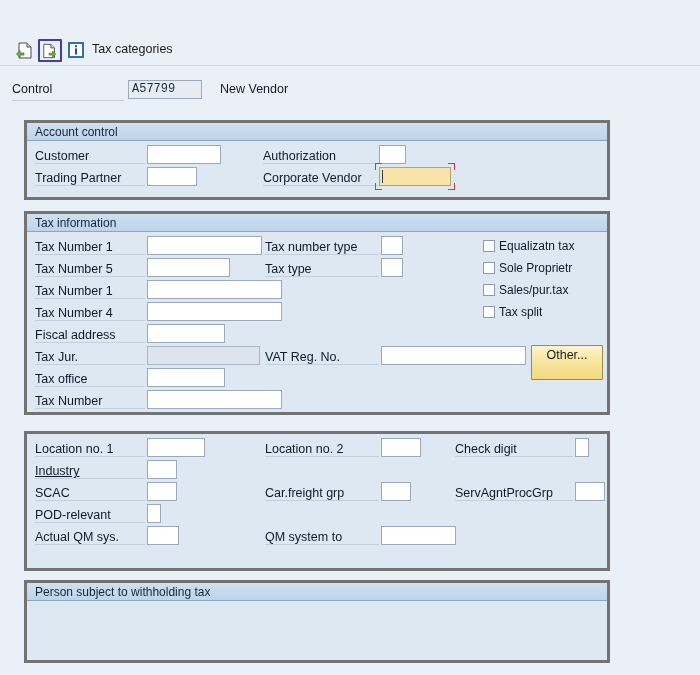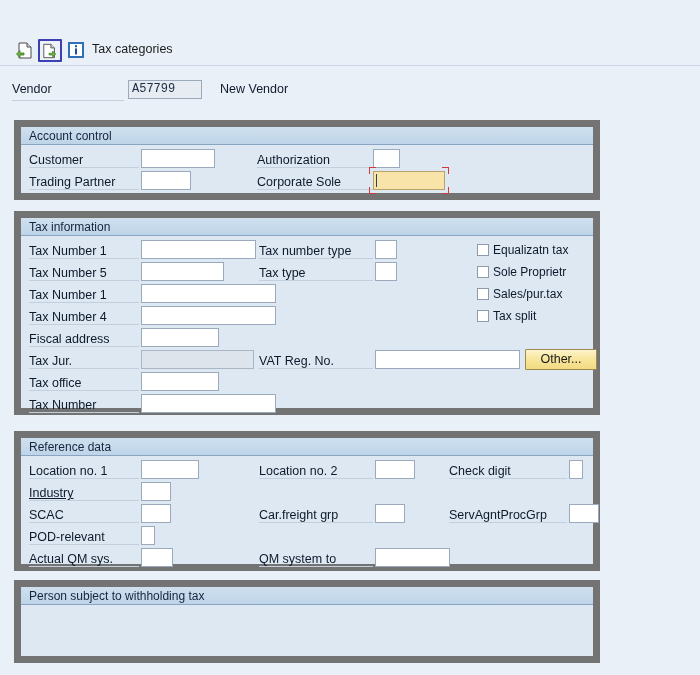--- a/index.html
+++ b/index.html
@@ -86,24 +86,24 @@
     padding: 1px 0 0 3px;
   }
   .vendor-status {
     position: absolute; left: 220px; top: 2px;
     font-size: 12.5px; color: #101b2c;
   }
 
   
   .panel {
     position: absolute;
-    left: 14px;
+    left: 24px;
     width: 586px;
     background: #dde8f2;
-    border: 7px solid #737373;
+    border: 3px solid #737373;
     box-sizing: border-box;
   }
   .panel-head {
     height: 18px;
     background: linear-gradient(to bottom, #cfe0ef 0%, #bed4e8 100%);
     border-bottom: 1px solid #8aa5c2;
     box-sizing: border-box;
   }
   .panel-head span {
     display: block;
@@ -187,21 +187,21 @@
   }
   .cbox-lbl {
     position: absolute;
     font-size: 12px;
     color: #0d1a2b;
     white-space: nowrap;
     line-height: 13px;
   }
   .btn-other {
     position: absolute;
-    height: 21px;
+    height: 35px;
     background: linear-gradient(to bottom, #fdf3cc 0%, #f7e59a 50%, #f2da82 100%);
     border: 1px solid #9c8a50;
     box-sizing: border-box;
     font-size: 12.5px;
     color: #1a1a1a;
     text-align: center;
     line-height: 19px;
     border-radius: 1px;
   }
 </style>
@@ -234,21 +234,21 @@
         <rect x="1" y="1" width="14" height="14" fill="#ffffff" stroke="#2f6fb5" stroke-width="2"></rect>
         <rect x="7" y="3.2" width="2" height="2" fill="#1f4f8f"></rect>
         <rect x="7" y="6.4" width="2" height="6" fill="#1f4f8f"></rect>
       </svg>
     </div>
 
     <div class="tb-label">Tax categories</div>
   </div>
 
   <div class="vendor-row">
-    <div class="vendor-label">Vendor</div>
+    <div class="vendor-label">Control</div>
     <div class="vendor-label-rule"></div>
     <div class="vendor-input">A57799</div>
     <div class="vendor-status">New Vendor</div>
   </div>
 
   <div class="panel" style="top:120px; height:80px;">
     <div class="panel-head">
       <span>Account control</span>
     </div>
     <div class="panel-body" style="height:60px;">
@@ -258,21 +258,21 @@
       <div class="inp" style="left:120px; top:4px; width:74px;"></div>
 
       <div class="lbl" style="left:236px; top:8px;">Authorization</div>
       <div class="lbl-rule" style="left:236px; top:22px; width:118px;"></div>
       <div class="inp" style="left:352px; top:4px; width:27px;"></div>
 
       <div class="lbl" style="left:8px; top:30px;">Trading Partner</div>
       <div class="lbl-rule" style="left:8px; top:44px; width:110px;"></div>
       <div class="inp" style="left:120px; top:26px; width:50px;"></div>
 
-      <div class="lbl" style="left:236px; top:30px;">Corporate Sole</div>
+      <div class="lbl" style="left:236px; top:30px;">Corporate Vendor</div>
       <div class="lbl-rule" style="left:236px; top:44px; width:118px;"></div>
       <div class="focus-wrap" style="left:352px; top:26px; width:72px; height:19px;">
         <div class="corners-b"></div>
         <div class="inp focused" style="left:0; top:0; width:72px;"></div>
         <div class="caret"></div>
       </div>
 
     </div>
   </div>
 
@@ -336,23 +336,20 @@
       <div class="cbox" style="left:456px; top:52px;"></div>
       <div class="cbox-lbl" style="left:472px; top:52px;">Sales/pur.tax</div>
 
       <div class="cbox" style="left:456px; top:74px;"></div>
       <div class="cbox-lbl" style="left:472px; top:74px;">Tax split</div>
 
     </div>
   </div>
 
   <div class="panel" style="top:431px; height:140px;">
-    <div class="panel-head">
-      <span>Reference data</span>
-    </div>
     <div class="panel-body" style="height:120px;">
 
       <div class="lbl" style="left:8px; top:8px;">Location no. 1</div>
       <div class="lbl-rule" style="left:8px; top:22px; width:110px;"></div>
       <div class="inp" style="left:120px; top:4px; width:58px;"></div>
 
       <div class="lbl" style="left:238px; top:8px;">Location no. 2</div>
       <div class="lbl-rule" style="left:238px; top:22px; width:114px;"></div>
       <div class="inp" style="left:354px; top:4px; width:40px;"></div>
 

